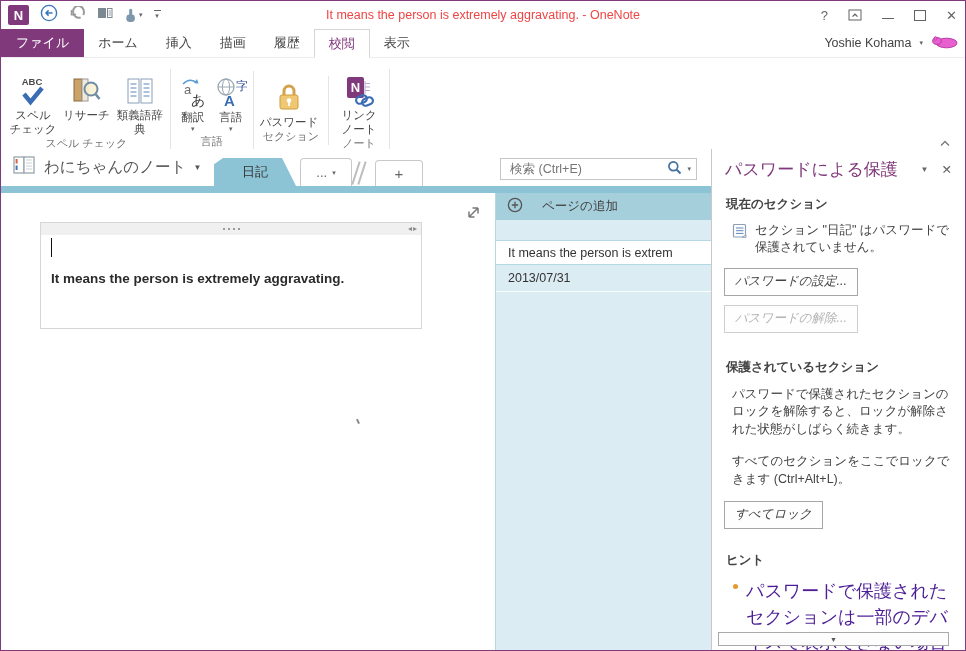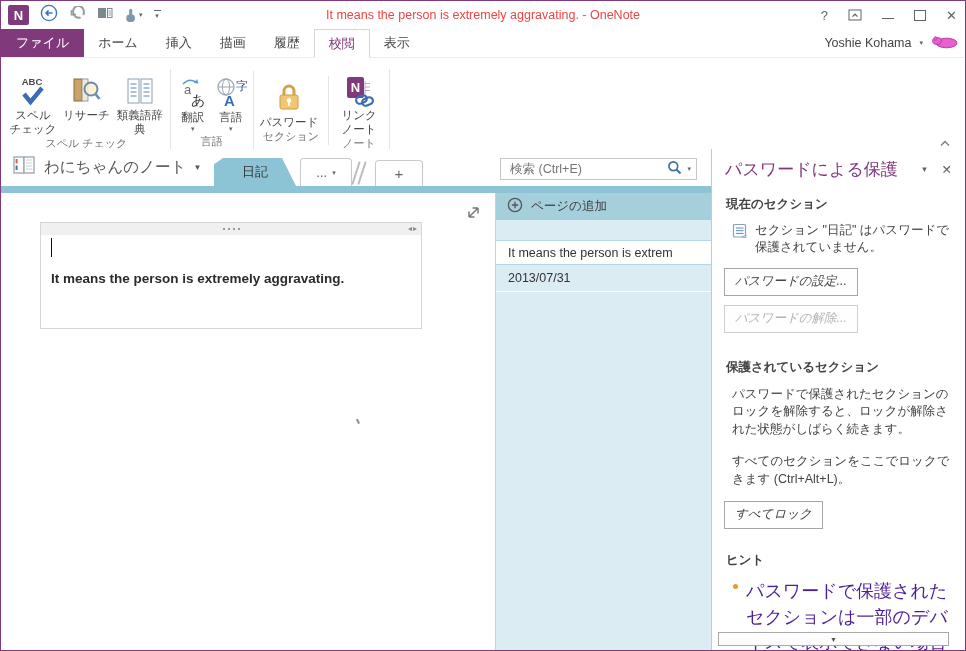--- a/index.html
+++ b/index.html
@@ -61,21 +61,21 @@
   .expand{position:absolute;right:14px;top:12px;}
   .notebox{position:absolute;left:39px;top:29px;width:382px;height:107px;box-sizing:border-box;border:1px solid #d6d6d6;background:#fff;}
   .notehead{height:12px;background:#f0f0f0;position:relative;display:flex;align-items:center;justify-content:center;gap:3px;}
   .dot{width:2px;height:2px;background:#9a9a9a;}
   .nh-arrows{position:absolute;right:3px;top:0;font-size:8px;color:#8a8a8a;letter-spacing:1px;line-height:12px;}
   .cursorbar{position:absolute;left:10px;top:15px;width:1px;height:19px;background:#111;}
   .notetext{position:absolute;left:10px;top:48px;font-size:13.5px;font-weight:600;color:#2b2b2b;white-space:nowrap;}
   .straymark{position:absolute;left:356px;top:226px;width:1.5px;height:5px;background:#8a8a8a;transform:rotate(-25deg);}
   
   .pagepane{position:absolute;left:494px;top:192px;width:216px;height:458px;background:#dcecf3;border-left:1px solid #b5d8e5;box-sizing:border-box;}
-  .pp-head{height:27px;background:#a6cfdc;display:flex;align-items:center;gap:8px;padding-left:11px;font-size:12.5px;color:#3f3f3f;}
+  .pp-head{height:27px;background:#a6cfdc;display:flex;align-items:center;gap:19px;padding-left:11px;font-size:12.5px;color:#3f3f3f;}
   .pp-gap{height:20px;}
   .pp-row{height:23px;display:flex;align-items:center;padding-left:12px;font-size:12.5px;color:#333;white-space:nowrap;overflow:hidden;}
   .pp-row.selected{background:#fff;border-top:1px solid #b5d8e5;border-bottom:1px solid #b5d8e5;}
   .pp-row.plain{height:26px;border-bottom:1px solid rgba(255,255,255,.85);}
   
   .taskpane{position:absolute;left:710px;top:148px;width:255px;height:502px;background:#fff;border-left:1px solid #c9c9c9;
     box-sizing:border-box;padding:9px 14px 4px 9px;overflow:hidden;}
   .tp-titlerow{display:flex;align-items:center;}
   .tp-title{flex:1;font-size:17px;color:#80397b;padding-left:4px;}
   .tp-caret{font-size:8px;color:#666;margin-right:13px;}

